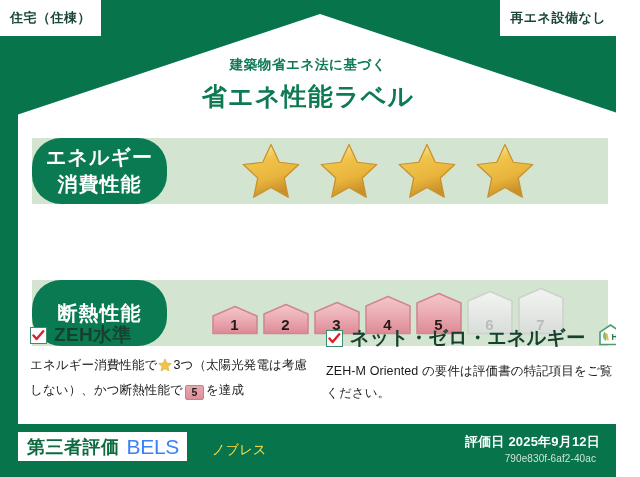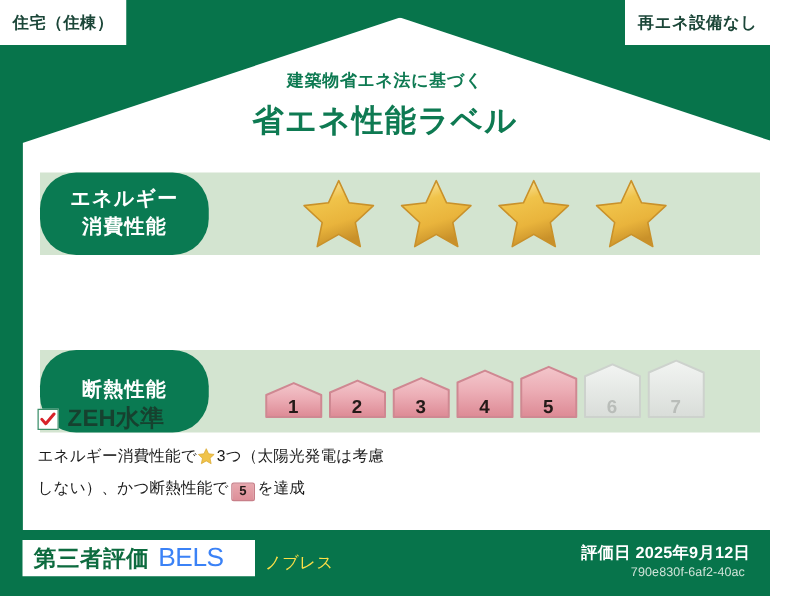--- a/index.html
+++ b/index.html
@@ -72,21 +72,21 @@
     display: flex;
     align-items: stretch;
   }
   #row-energy     { top: 138px; }
   #row-insulation { top: 240px; margin-top: 40px; }
 
   .perf-label {
     width: 135px;
     background: #0A7A52;
     color: #ffffff;
-    font-size: 16px;
+    font-size: 20px;
     font-weight: bold;
     letter-spacing: 1px;
     line-height: 1.35;
     display: flex;
     flex-direction: column;
     align-items: center;
     justify-content: center;
     text-align: center;
     border-radius: 29px;
   }
@@ -176,21 +176,21 @@
     left: 0; right: 0; bottom: 0;
     height: 53px;
   }
   #bels-plate {
     position: absolute;
     left: 18px; top: 8px;
     height: 29px;
     background: #ffffff;
     display: flex;
     align-items: center;
-    padding: 0 25px 0 9px;
+    padding: 0 8px 0 9px;
   }
   #bels-jp {
     font-size: 18px; font-weight: bold;
     color: #0d6b3f; letter-spacing: .5px;
   }
   #bels-en {
     font-size: 21px; font-weight: normal;
     color: #3b82f6; letter-spacing: -.3px;
     margin-left: 7px;
   }
@@ -377,20 +377,39 @@
       <span class="info-title">ZEH水準</span>
     </div>
     <div class="info-body">
       <span>エネルギー消費性能で</span><span class="inline-star"><svg width="14" height="14" viewBox="0 0 24 24">
             <path d="M12 1.6 L15.2 8.6 L22.8 9.5 L17.2 14.7 L18.7 22.2 L12 18.4 L5.3 22.2 L6.8 14.7 L1.2 9.5 L8.8 8.6 Z" fill="#f0c34a" stroke="#d9a830" stroke-width="1"></path>
           </svg></span><span>3つ（太陽光発電は考慮しない）、かつ断熱性能で</span><span class="inline-badge">5</span><span>を達成</span>
     </div>
   </div>
 
   <div class="info-panel" id="panel-right">
+    <div class="info-head">
+      <span class="checkbox">
+        <svg width="13" height="13" viewBox="0 0 13 13">
+          <path d="M1.5 6.5 L4.6 10 L11.2 2.2" stroke="#d8222a" stroke-width="2.4" fill="none" stroke-linecap="round" stroke-linejoin="round"></path>
+        </svg>
+      </span>
+      <span class="info-title">ネット・ゼロ・エネルギー</span>
+      <span id="zeh-logo">
+        <svg width="56" height="28" viewBox="0 0 56 28">
+          <path d="M13.5 3 L24 10.2 L24 22.5 L3 22.5 L3 10.2 Z" fill="#ffffff" stroke="#4c9e6e" stroke-width="1.6"></path>
+          <path d="M7.5 9.5 C5 12.5 5.5 17.5 9 19 C10 15.5 9.5 12 7.5 9.5 Z" fill="#7dbf8c"></path>
+          <path d="M9.5 10.5 C8 14 9 18 11.5 19.2 C11.8 15.5 11 12.3 9.5 10.5 Z" fill="#d8c24a"></path>
+          <text x="14.5" y="18" font-family="Liberation Sans, sans-serif" font-size="8.5" font-weight="bold" fill="#1b7a4a">H-M</text>
+          <text x="29" y="13" font-family="Liberation Sans, sans-serif" font-size="5.2" font-weight="bold" fill="#3f7c5c">ZEH-M</text>
+          <text x="29" y="19" font-family="Liberation Sans, sans-serif" font-size="5.2" font-weight="bold" fill="#3f7c5c">Oriented</text>
+        </svg>
+      </span>
+    </div>
+    <div class="info-body">ZEH-M Oriented の要件は評価書の特記項目をご覧ください。</div>
   </div>
 
   <div id="footer">
     <div id="bels-plate">
       <span id="bels-jp">第三者評価</span>
       <span id="bels-en">BELS</span>
     </div>
     <div id="bels-owner">ノブレス</div>
     <div id="eval-date">
       <span>評価日</span>

